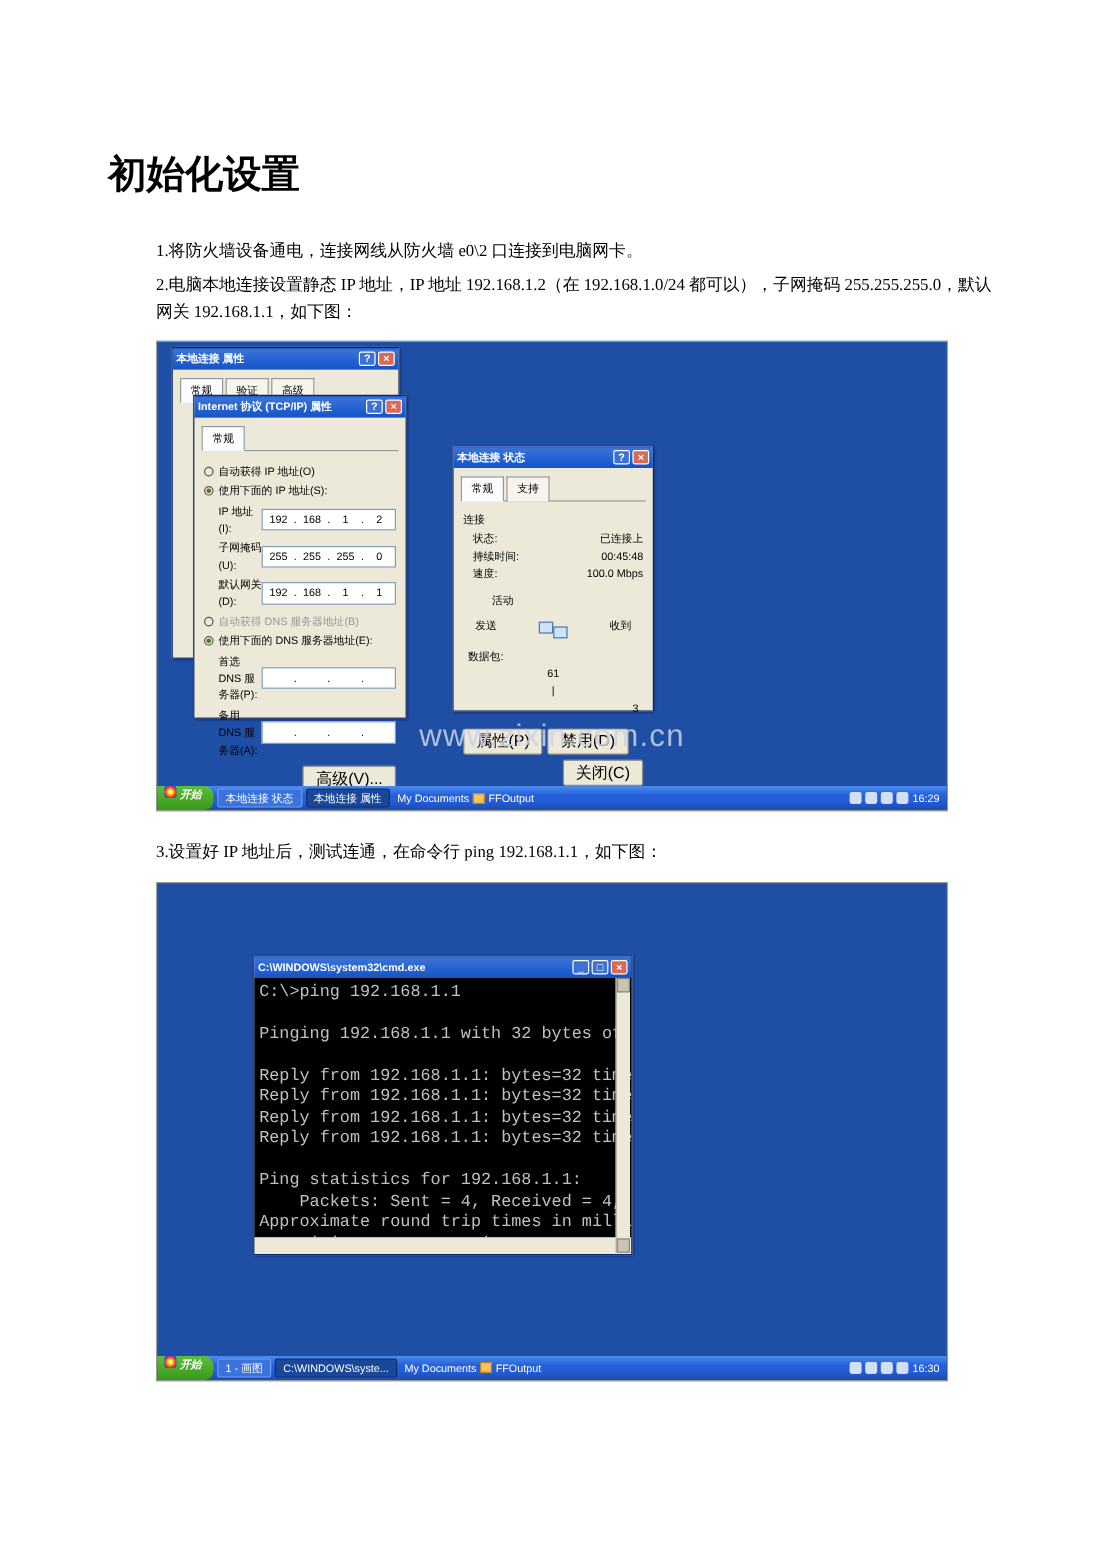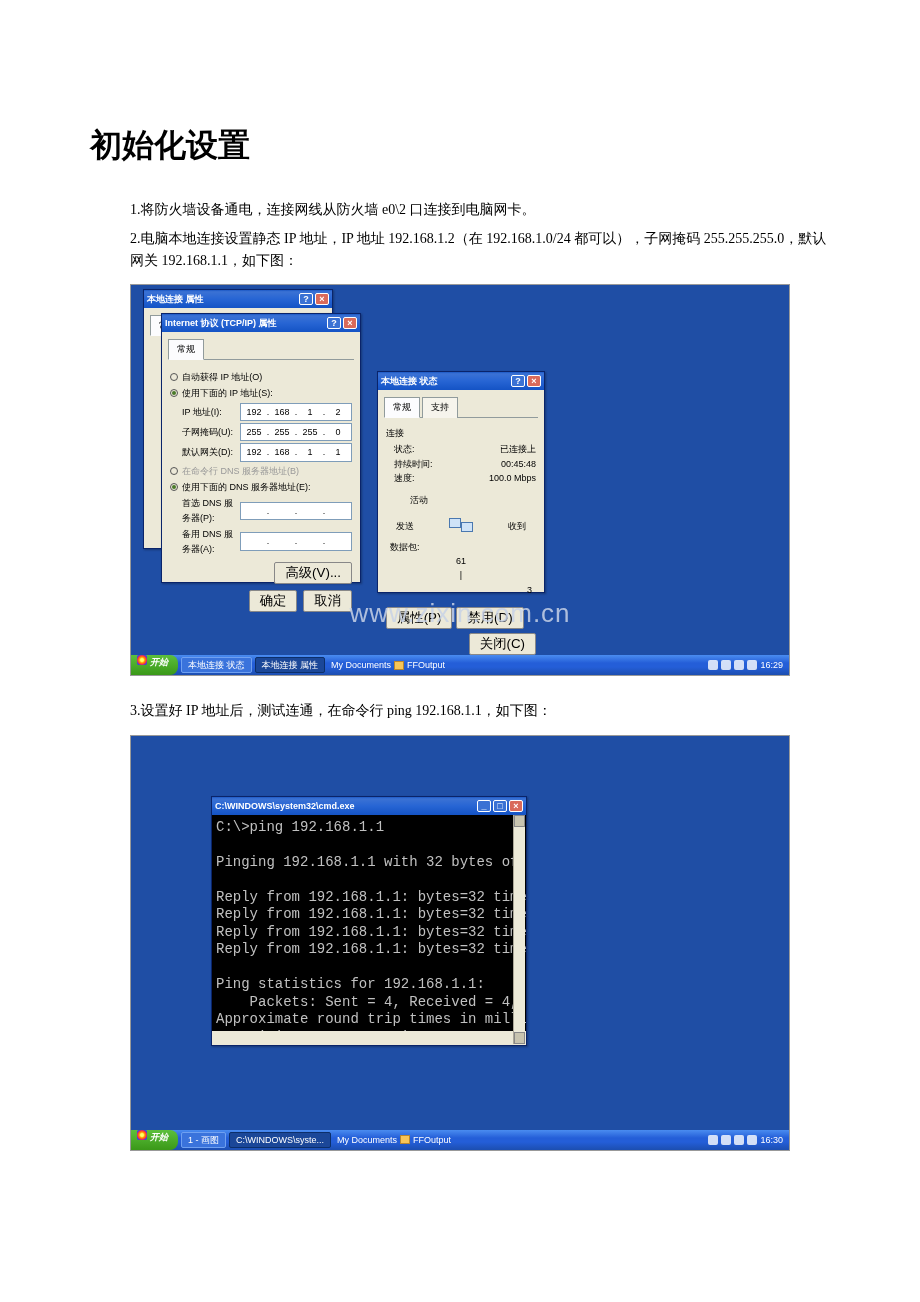--- a/index.html
+++ b/index.html
@@ -87,34 +87,34 @@
   .btns-right{ display:flex; justify-content:flex-end; gap:6px; margin:6px 0 0 0;}
   .radio{ width:8px; height:8px; border:1px solid #555; border-radius:50%; margin-right:4px; display:inline-block; vertical-align:middle; position:relative;}
   .radio.checked::after{content:"";position:absolute;inset:1px;background:#4a7a2a;border-radius:50%;}
   .disabled{ color:#999;}
 
   
   .kv{display:flex;}
   .kv .k{flex:0 0 60px;}
   .kv .v{flex:1; text-align:right;}
 
-  .send-recv{display:flex;align-items:flex-end;justify-content:space-between;margin:6px 10px;}
+  .send-recv{display:flex;align-items:flex-start;justify-content:space-between;margin:6px 10px;}
   .net-icon{width:24px;height:20px;position:relative;}
   .net-icon::before,.net-icon::after{content:"";position:absolute;width:10px;height:8px;background:#cfe3f7;border:1px solid #4a78b0;}
   .net-icon::before{left:0;top:4px;}
   .net-icon::after{right:0;top:8px;}
 
   .datarow{display:flex;}
   .datarow span{flex:1;text-align:center;}
   .datarow span:first-child{text-align:left;}
   .datarow span:last-child{text-align:right;}
 
   
   .prop-win { left:12px; top:4px; width:190px; height:260px;}
-  .tcpip-win{ left:30px; top:28px; width:200px; height:270px;}
+  .tcpip-win{ left:30px; top:44px; width:178px; height:270px;}
   .status-win{ left:246px; top:86px; width:168px; height:222px;}
 
   .watermark{ position:absolute; width:100%; text-align:center; color:rgba(200,210,230,0.85); font-size:26px; font-family:Arial,sans-serif; letter-spacing:1px;}
 
   
   .cmd-win{ left:80px; top:60px; width:316px; height:250px; background:#ece9d8;}
   .cmd-body{ background:#000; color:#c0c0c0; font-family:"Courier New",monospace; font-size:14px; padding:4px; height:216px; white-space:pre; overflow:hidden; line-height:1.25;}
   .cmd-scroll{position:absolute; right:1px; top:18px; bottom:1px; width:12px; background:#ece9d8; border-left:1px solid #aca899;}
   .cmd-scroll .nub{height:12px;background:#c8c4b0;border:1px solid #888;}
 </style>
@@ -195,21 +195,21 @@
                 <span>168</span>
                 <span class="dot">.</span>
                 <span>1</span>
                 <span class="dot">.</span>
                 <span>1</span>
               </span>
           </div>
         </div>
         <div class="row disabled">
             <span class="radio"></span>
-            <span>在命令行 DNS 服务器地址(B)</span>
+            <span>自动获得 DNS 服务器地址(B)</span>
           </div>
         <div class="row">
             <span class="radio checked"></span>
             <span>使用下面的 DNS 服务器地址(E):</span>
           </div>
         <div style="margin-left:12px;">
           <div class="row">
               <span class="lbl">首选 DNS 服务器(P):</span>
             <span class="ip">
                 <span></span>

